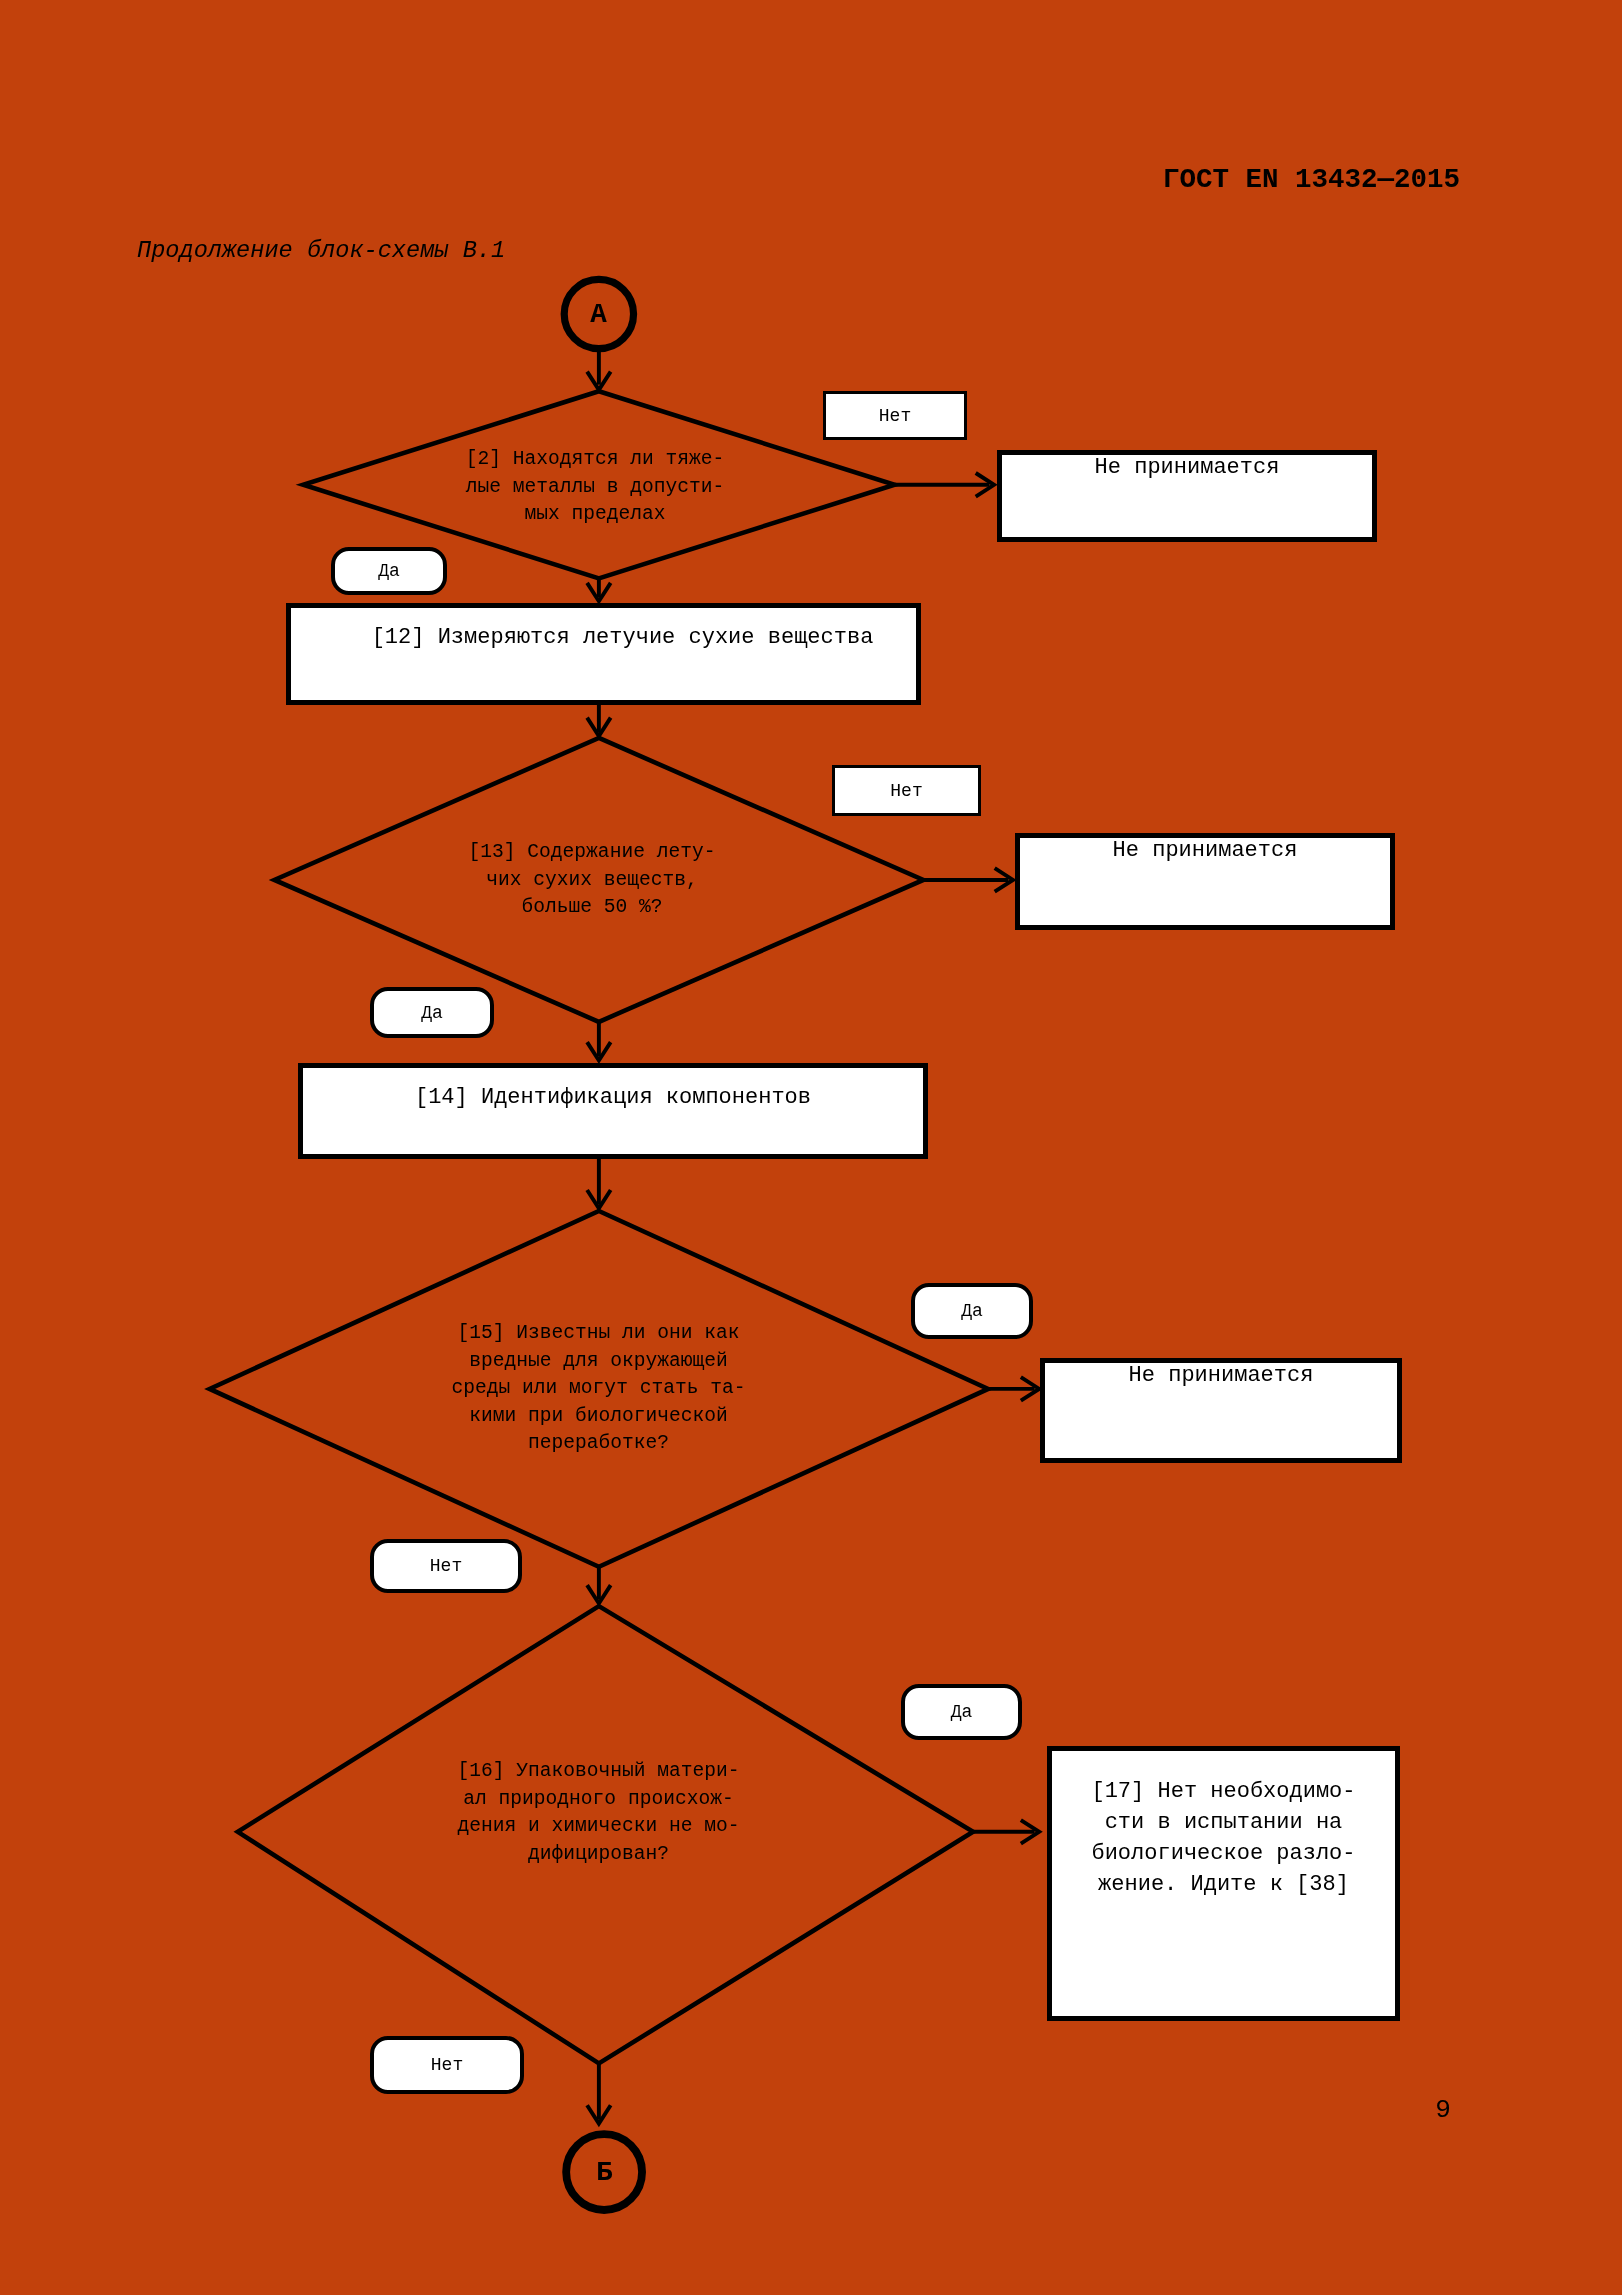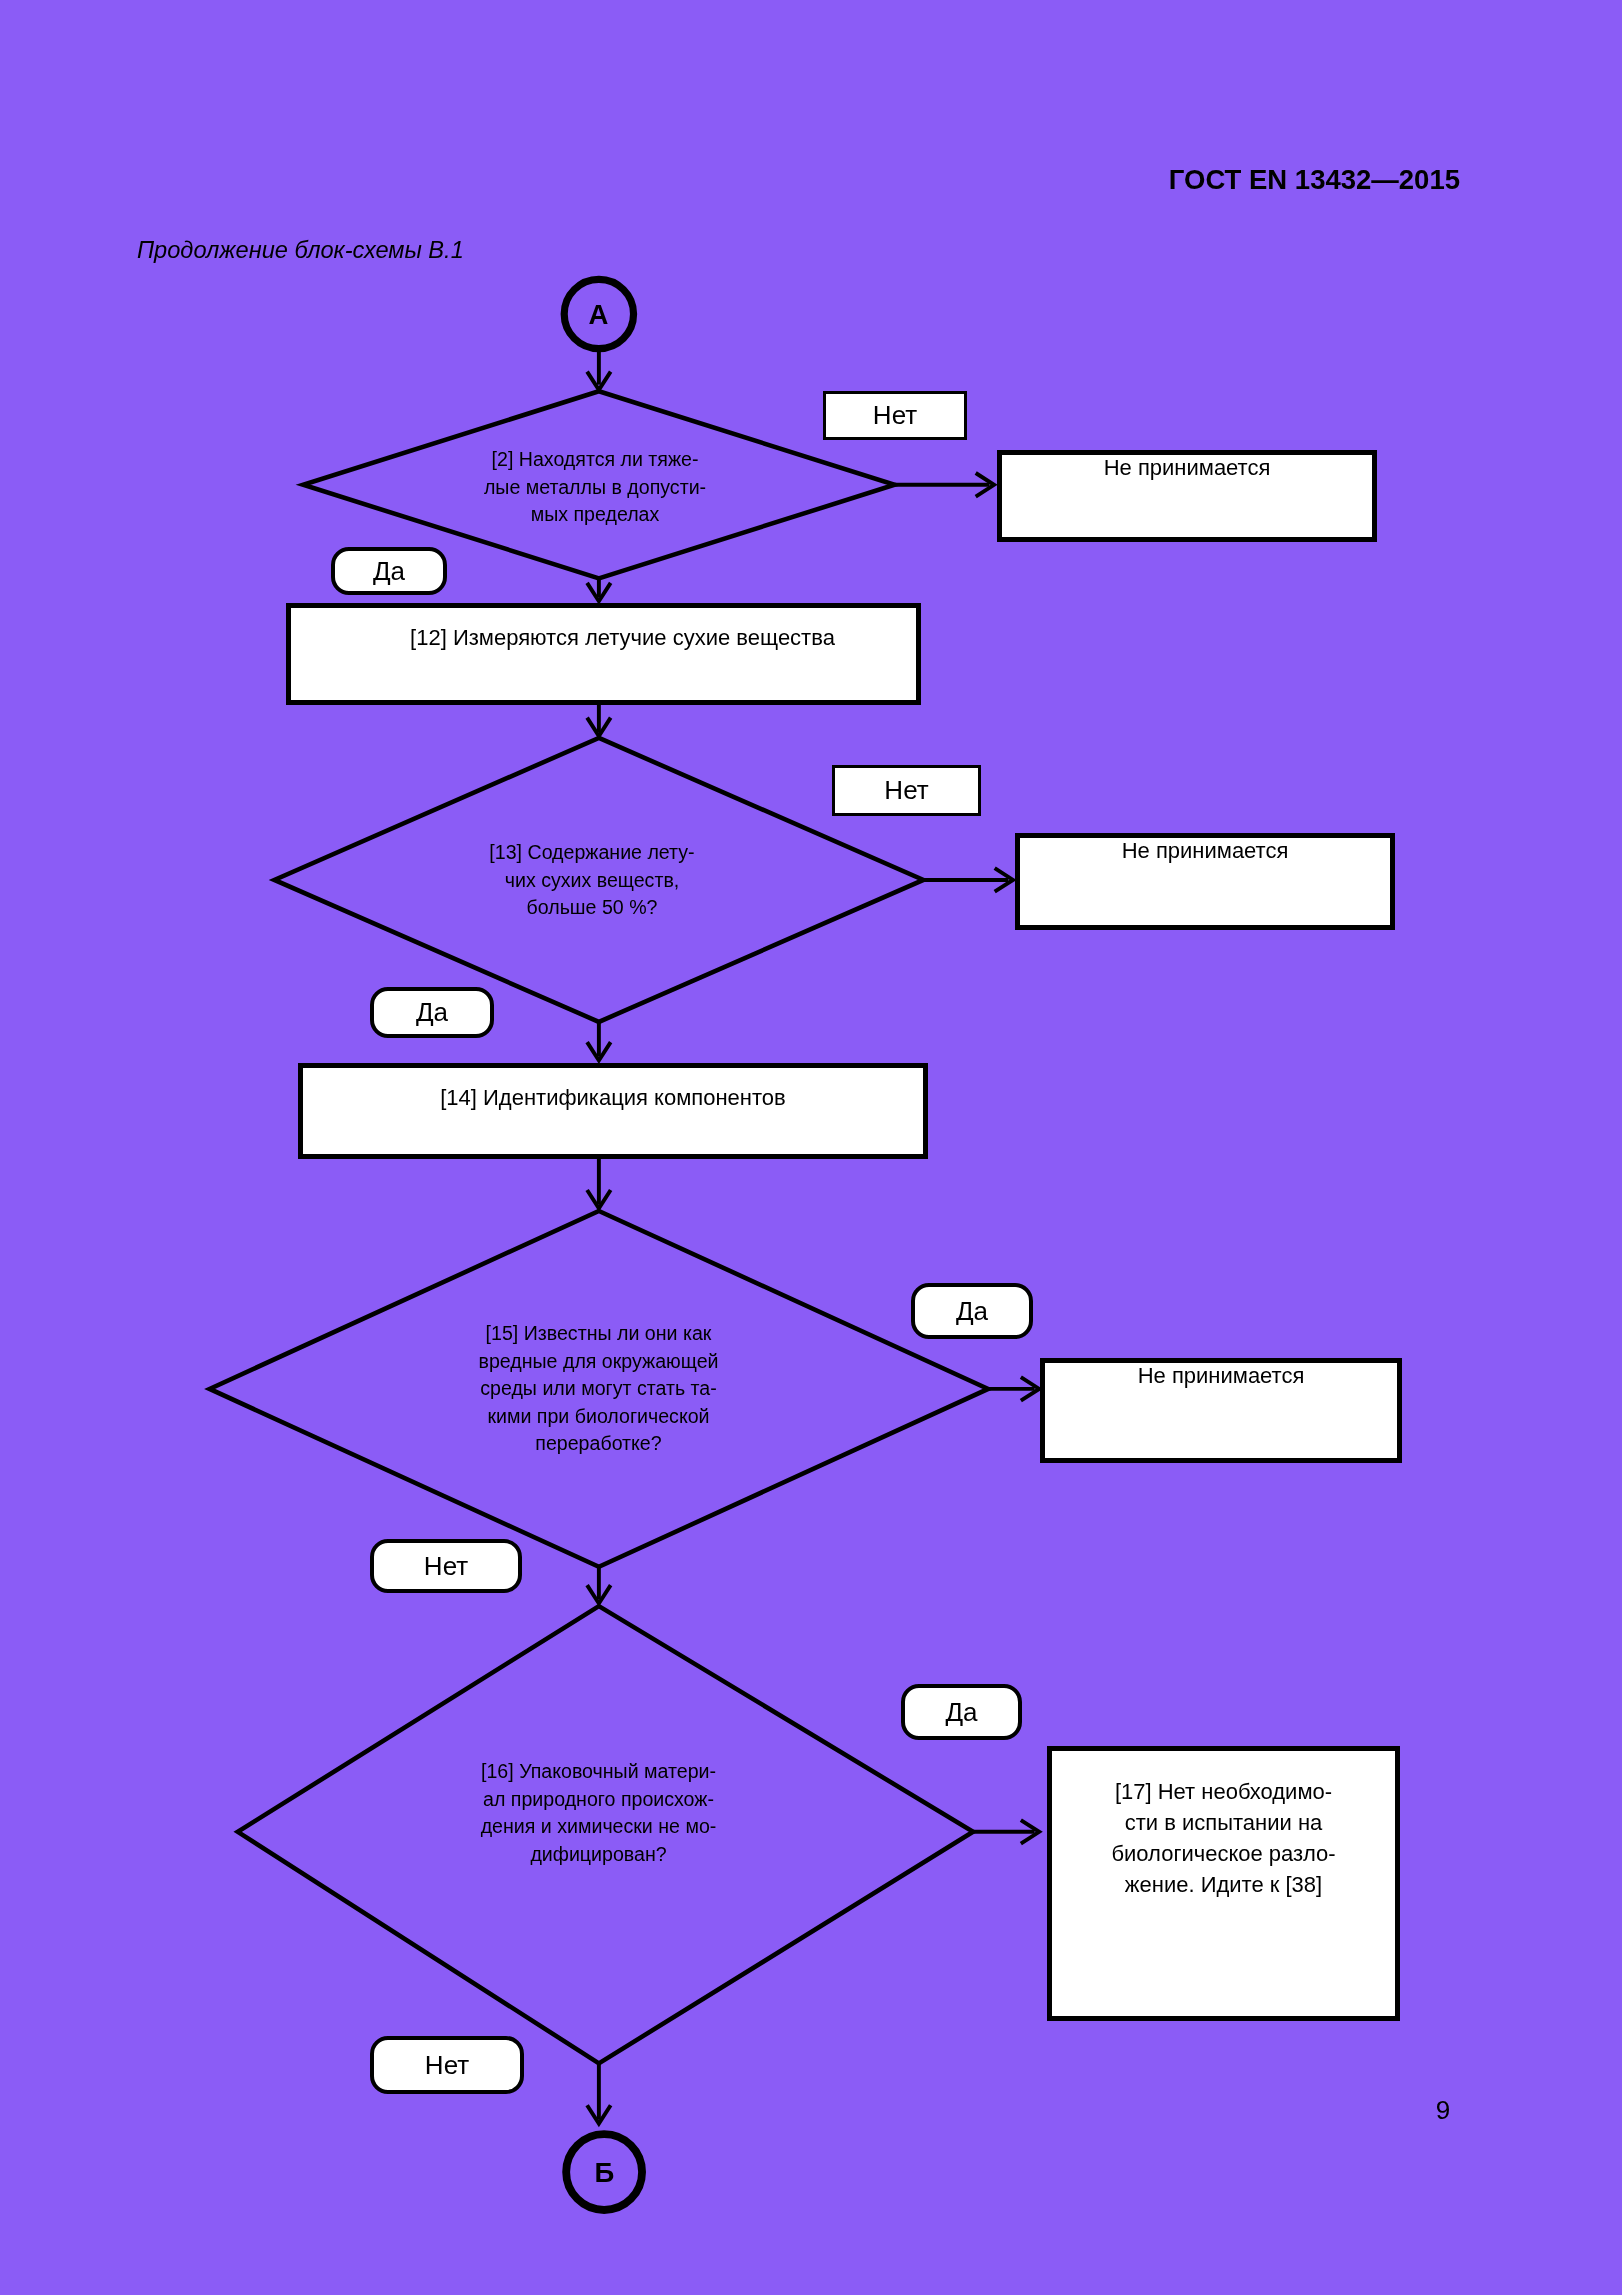--- a/index.html
+++ b/index.html
@@ -1,25 +1,25 @@
 <!DOCTYPE html>
 <html style="font-size:10.5px"><head>
 <meta charset="utf-8">
 <style>
   html,body { margin:0; padding:0; background:#ffffff; }
   #page {
-    position:relative; width:1623px; height:2295px; background:#8b5cf6;
-    font-family:Liberation Sans, sans-serif; color:#000; overflow:hidden;
+    position:relative; width:1623px; height:2295px; background:#c2410c;
+    font-family:Liberation Mono, monospace; color:#000; overflow:hidden;
   }
   .abs { position:absolute; box-sizing:border-box; }
   svg.canvas { position:absolute; left:0; top:0; }
   .box { border:5.2px solid #000; background:#fff; }
   .bw7 { border-width:4.6px;border-radius:18px; }
   .bw6 { border-width:3.9px; }
-  .lbl { display:flex; align-items:center; justify-content:center; font-size:26px; }
+  .lbl { display:flex; align-items:center; justify-content:center; font-size:18px; }
   .np  { text-align:center; font-size:22px; padding-top:0; }
   .proc12 { text-align:center; font-size:22px; padding:17px 0 0 38px; }
   .proc-lines { text-align:center; font-size:22px; line-height:31px; padding-top:14.4px; }
   .proc-lines span, .dtext span { display:block; }
   .dtext { position:absolute; text-align:center; font-size:19.6px; line-height:27.5px; }
   .circle-letter { display:flex; align-items:center; justify-content:center; font-weight:bold; font-size:27.5px; }
   .hdr { font-weight:bold; font-size:27.5px; text-align:right; }
   .caption { font-style:italic; font-size:23.6px; }
   .pagenum { font-size:26px; text-align:center; }
 </style>

